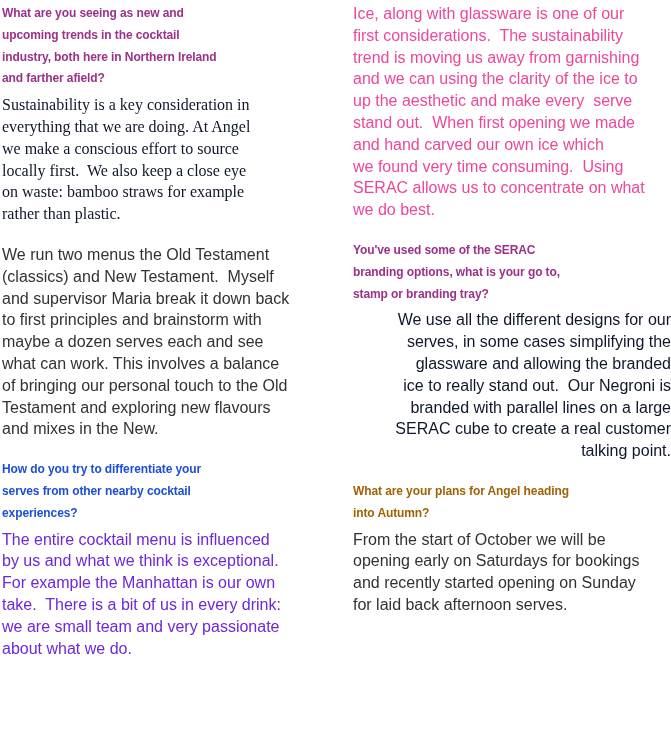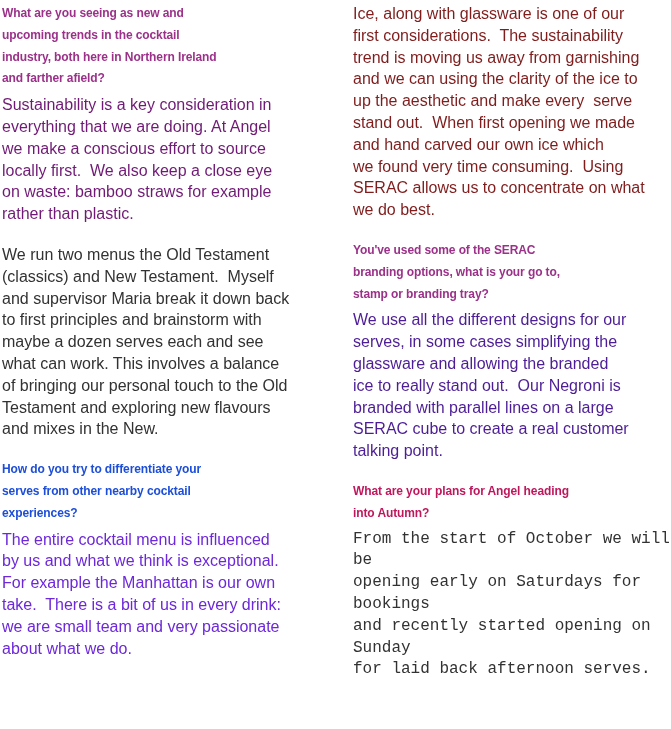--- a/index.html
+++ b/index.html
@@ -42,21 +42,21 @@
 </style>
 </head>
 <body style="background: rgb(255, 255, 255);">
 
 <div class="page">
   <div class="column">
     <h2 class="question" style="color: rgb(155, 49, 137);">What are you seeing as new and
 upcoming trends in the cocktail
 industry, both here in Northern Ireland
 and farther afield?</h2>
-    <p class="answer" style="color: #701a75;">Sustainability is a key consideration in
+    <p class="answer" style="color: #0f172a; font-family: Liberation Serif, serif;">Sustainability is a key consideration in
 everything that we are doing. At Angel
 we make a conscious effort to source
 locally first.  We also keep a close eye
 on waste: bamboo straws for example
 rather than plastic.</p>
     <p class="answer" style="color: rgb(50, 50, 50);">We run two menus the Old Testament
 (classics) and New Testament.  Myself
 and supervisor Maria break it down back
 to first principles and brainstorm with
 maybe a dozen serves each and see
@@ -68,40 +68,40 @@
 serves from other nearby cocktail
 experiences?</h2>
     <p class="answer" style="color: #6d28d9;">The entire cocktail menu is influenced
 by us and what we think is exceptional.
 For example the Manhattan is our own
 take.  There is a bit of us in every drink:
 we are small team and very passionate
 about what we do.</p>
   </div>
   <div class="column">
-    <p class="answer" style="color: #7f1d1d;">Ice, along with glassware is one of our
+    <p class="answer" style="color: #ec4899;">Ice, along with glassware is one of our
 first considerations.  The sustainability
 trend is moving us away from garnishing
 and we can using the clarity of the ice to
 up the aesthetic and make every  serve
 stand out.  When first opening we made
 and hand carved our own ice which
 we found very time consuming.  Using
 SERAC allows us to concentrate on what
 we do best.</p>
     <h2 class="question" style="color: rgb(155, 49, 137);">You've used some of the SERAC
 branding options, what is your go to,
 stamp or branding tray?</h2>
-    <p class="answer" style="color: #4c1d95;">We use all the different designs for our
+    <p class="answer" style="color: #0f172a; text-align: right;">We use all the different designs for our
 serves, in some cases simplifying the
 glassware and allowing the branded
 ice to really stand out.  Our Negroni is
 branded with parallel lines on a large
 SERAC cube to create a real customer
 talking point.</p>
-    <h2 class="question" style="color: #be185d;">What are your plans for Angel heading
+    <h2 class="question" style="color: #a16207;">What are your plans for Angel heading
 into Autumn?</h2>
-    <p class="answer" style="color: rgb(50, 50, 50); font-family: Liberation Mono, monospace;">From the start of October we will be
+    <p class="answer" style="color: rgb(50, 50, 50);">From the start of October we will be
 opening early on Saturdays for bookings
 and recently started opening on Sunday
 for laid back afternoon serves.</p>
   </div>
 </div>
 
 </body></html>

